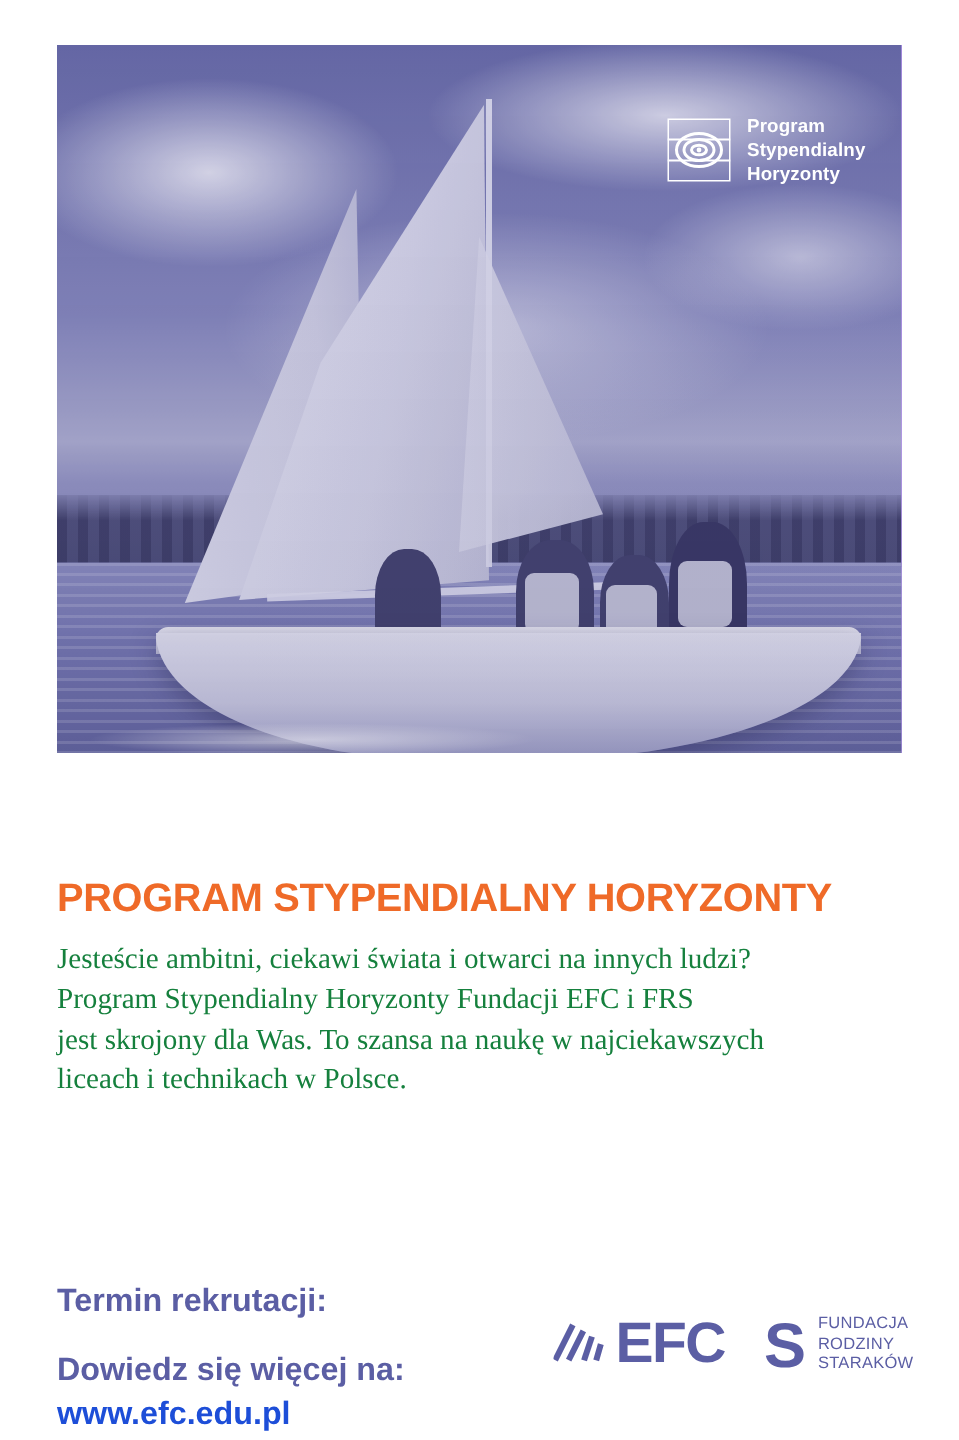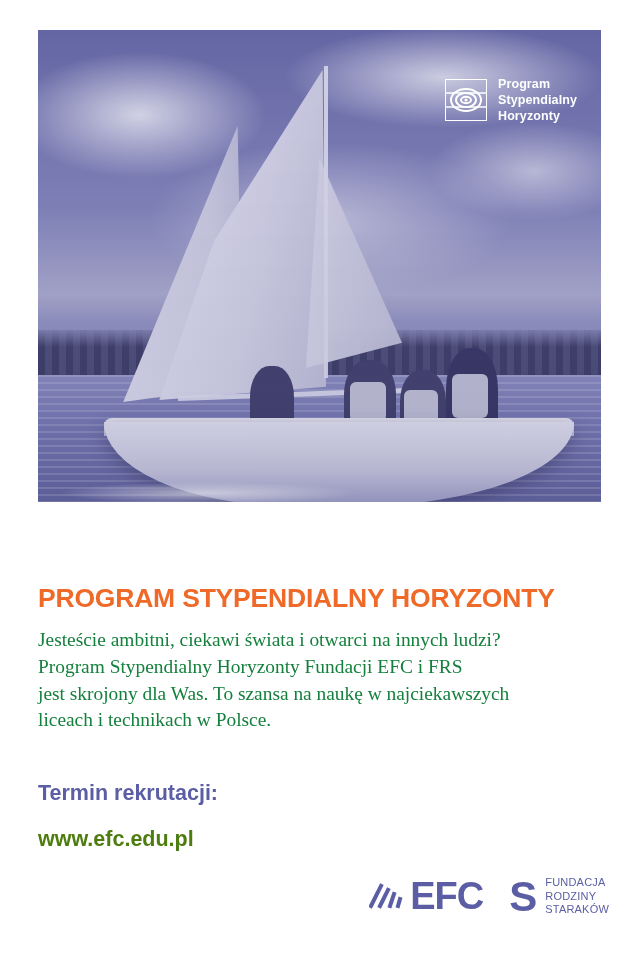--- a/index.html
+++ b/index.html
@@ -193,30 +193,30 @@
     font-family: "Liberation Serif", serif;
     font-size: 19.4px;
     line-height: 1.38;
     color: #15803d;
     white-space: pre-line;
   }
 
   .cta {
     position: absolute;
     left: 38px;
-    top: 780px;
+    top: 854px;
     font-size: 21.5px;
     font-weight: 700;
     line-height: 1.28;
   }
   .cta .label { color: #5b5ea4; }
   .cta .value { color: #ef6a28; }
   .cta .row { margin-bottom: 2px; }
   .cta .spacer { height: 16px; }
-  .cta .url { color: #4d7c0f; }
+  .cta .url { color: #1d4ed8; }
 
   
   .footer-logos {
     position: absolute;
     right: 30px;
     bottom: 42px;
     display: flex;
     align-items: center;
     gap: 26px;
   }
@@ -280,20 +280,21 @@
 
   <div class="subhead">PROGRAM STYPENDIALNY HORYZONTY</div>
   <div class="body-copy">Jesteście ambitni, ciekawi świata i otwarci na innych ludzi?
 Program Stypendialny Horyzonty Fundacji EFC i FRS
 jest skrojony dla Was. To szansa na naukę w najciekawszych
 liceach i technikach w Polsce.</div>
 
   <div class="cta">
     <div class="row label">Termin rekrutacji:</div>
     <div class="spacer"></div>
+    <div class="row label">Dowiedz się więcej na:</div>
     <div class="row url">www.efc.edu.pl</div>
   </div>
 
   <div class="footer-logos">
     <div class="efc-logo">
       <span class="bars">
         <svg viewBox="0 0 34 30" width="34" height="30" aria-hidden="true">
           <path d="M2 26 L12 6" stroke="#5b5ea4" stroke-width="4" stroke-linecap="square"></path>
           <path d="M11 26 L19 10" stroke="#5b5ea4" stroke-width="4" stroke-linecap="square"></path>
           <path d="M21 26 L25 14" stroke="#5b5ea4" stroke-width="4" stroke-linecap="square"></path>

